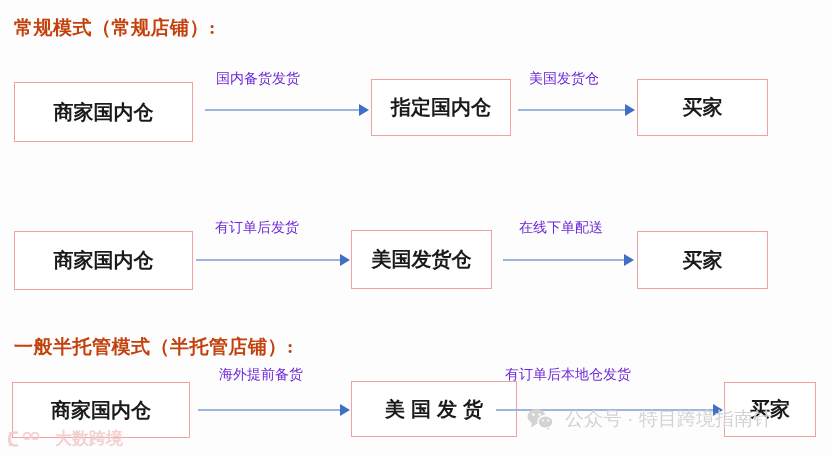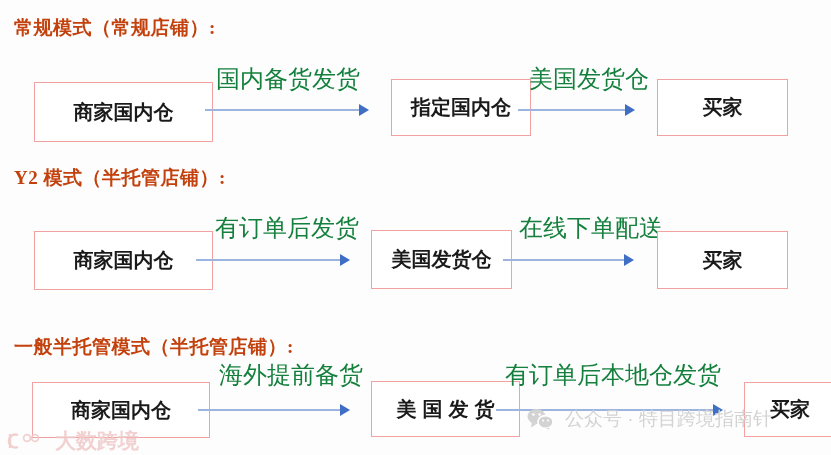--- a/index.html
+++ b/index.html
@@ -28,21 +28,20 @@
   }
 
   .node-box {
     position: absolute;
     box-sizing: border-box;
     border: 1.6px solid #f3a0a0;
     background: #ffffff;
     display: flex;
     align-items: center;
     justify-content: center;
-    margin-left: 20px;
   }
   .node-label {
     font-family: "Liberation Serif", "DejaVu Serif", serif;
     font-weight: bold;
     font-size: 20px;
     color: #1a1a1a;
     white-space: nowrap;
   }
   .node-label.spaced {
     letter-spacing: 6px;
@@ -66,24 +65,24 @@
     top: 0;
     width: 0;
     height: 0;
     border-top: 6px solid transparent;
     border-bottom: 6px solid transparent;
     border-left: 10px solid #3f6fc4;
   }
 
   .edge-label {
     position: absolute;
-    font-family: Liberation Sans, sans-serif;
-    font-size: 24px;
+    font-family: Liberation Mono, monospace;
+    font-size: 14px;
     line-height: 22px;
-    color: #15803d;
+    color: #6d28d9;
     white-space: nowrap;
   }
 
   
   .wm-wechat {
     position: absolute;
     display: flex;
     align-items: center;
     gap: 11px;
     color: #d3d3d3;
@@ -95,21 +94,21 @@
   .wm-wechat svg { display: block; }
 
   .wm-brand {
     position: absolute;
     display: flex;
     align-items: center;
     gap: 5px;
     color: #f0c9c9;
     font-family: "Liberation Sans", sans-serif;
     font-weight: bold;
-    font-size: 21px;
+    font-size: 17px;
     white-space: nowrap;
     opacity: 0.85;
     pointer-events: none;
   }
   .wm-brand svg { display: block; }
 </style>
 </head>
 <body>
 
 <div id="canvas">
@@ -135,21 +134,20 @@
 
   <div class="arrow" style="left:518px; top:104px; width:118px;">
     <div class="arrow-line" style="width:108px;"></div>
     <div class="arrow-head" style="left:107px;"></div>
   </div>
 
   <div class="node-box" style="left:637px; top:79px; width:131px; height:57px;">
     <span class="node-label">买家</span>
   </div>
 
-  <div class="section-title" style="left:14px; top:167px;">Y2 模式（半托管店铺）:</div>
 
   <div class="node-box" style="left:14px; top:231px; width:179px; height:59px;">
     <span class="node-label">商家国内仓</span>
   </div>
 
   <div class="edge-label" style="left:215px; top:217px;">有订单后发货</div>
 
   <div class="arrow" style="left:196px; top:254px; width:155px;">
     <div class="arrow-line" style="width:145px;"></div>
     <div class="arrow-head" style="left:144px;"></div>
@@ -176,21 +174,21 @@
     <span class="node-label">商家国内仓</span>
   </div>
 
   <div class="edge-label" style="left:203px; top:364px;margin-left:16px;">海外提前备货</div>
 
   <div class="arrow" style="left:198px; top:404px; width:153px;">
     <div class="arrow-line" style="width:143px;"></div>
     <div class="arrow-head" style="left:142px;"></div>
   </div>
 
-  <div class="node-box" style="left:351px; top:381px; width:149px; height:56px;">
+  <div class="node-box" style="left:351px; top:381px; width:166px; height:56px;">
     <span class="node-label spaced">美国发货</span>
   </div>
 
   <div class="edge-label" style="left:505px; top:364px;">有订单后本地仓发货</div>
 
   <div class="arrow" style="left:496px; top:404px; width:228px;">
     <div class="arrow-line" style="width:218px;"></div>
     <div class="arrow-head" style="left:217px;"></div>
   </div>
 

